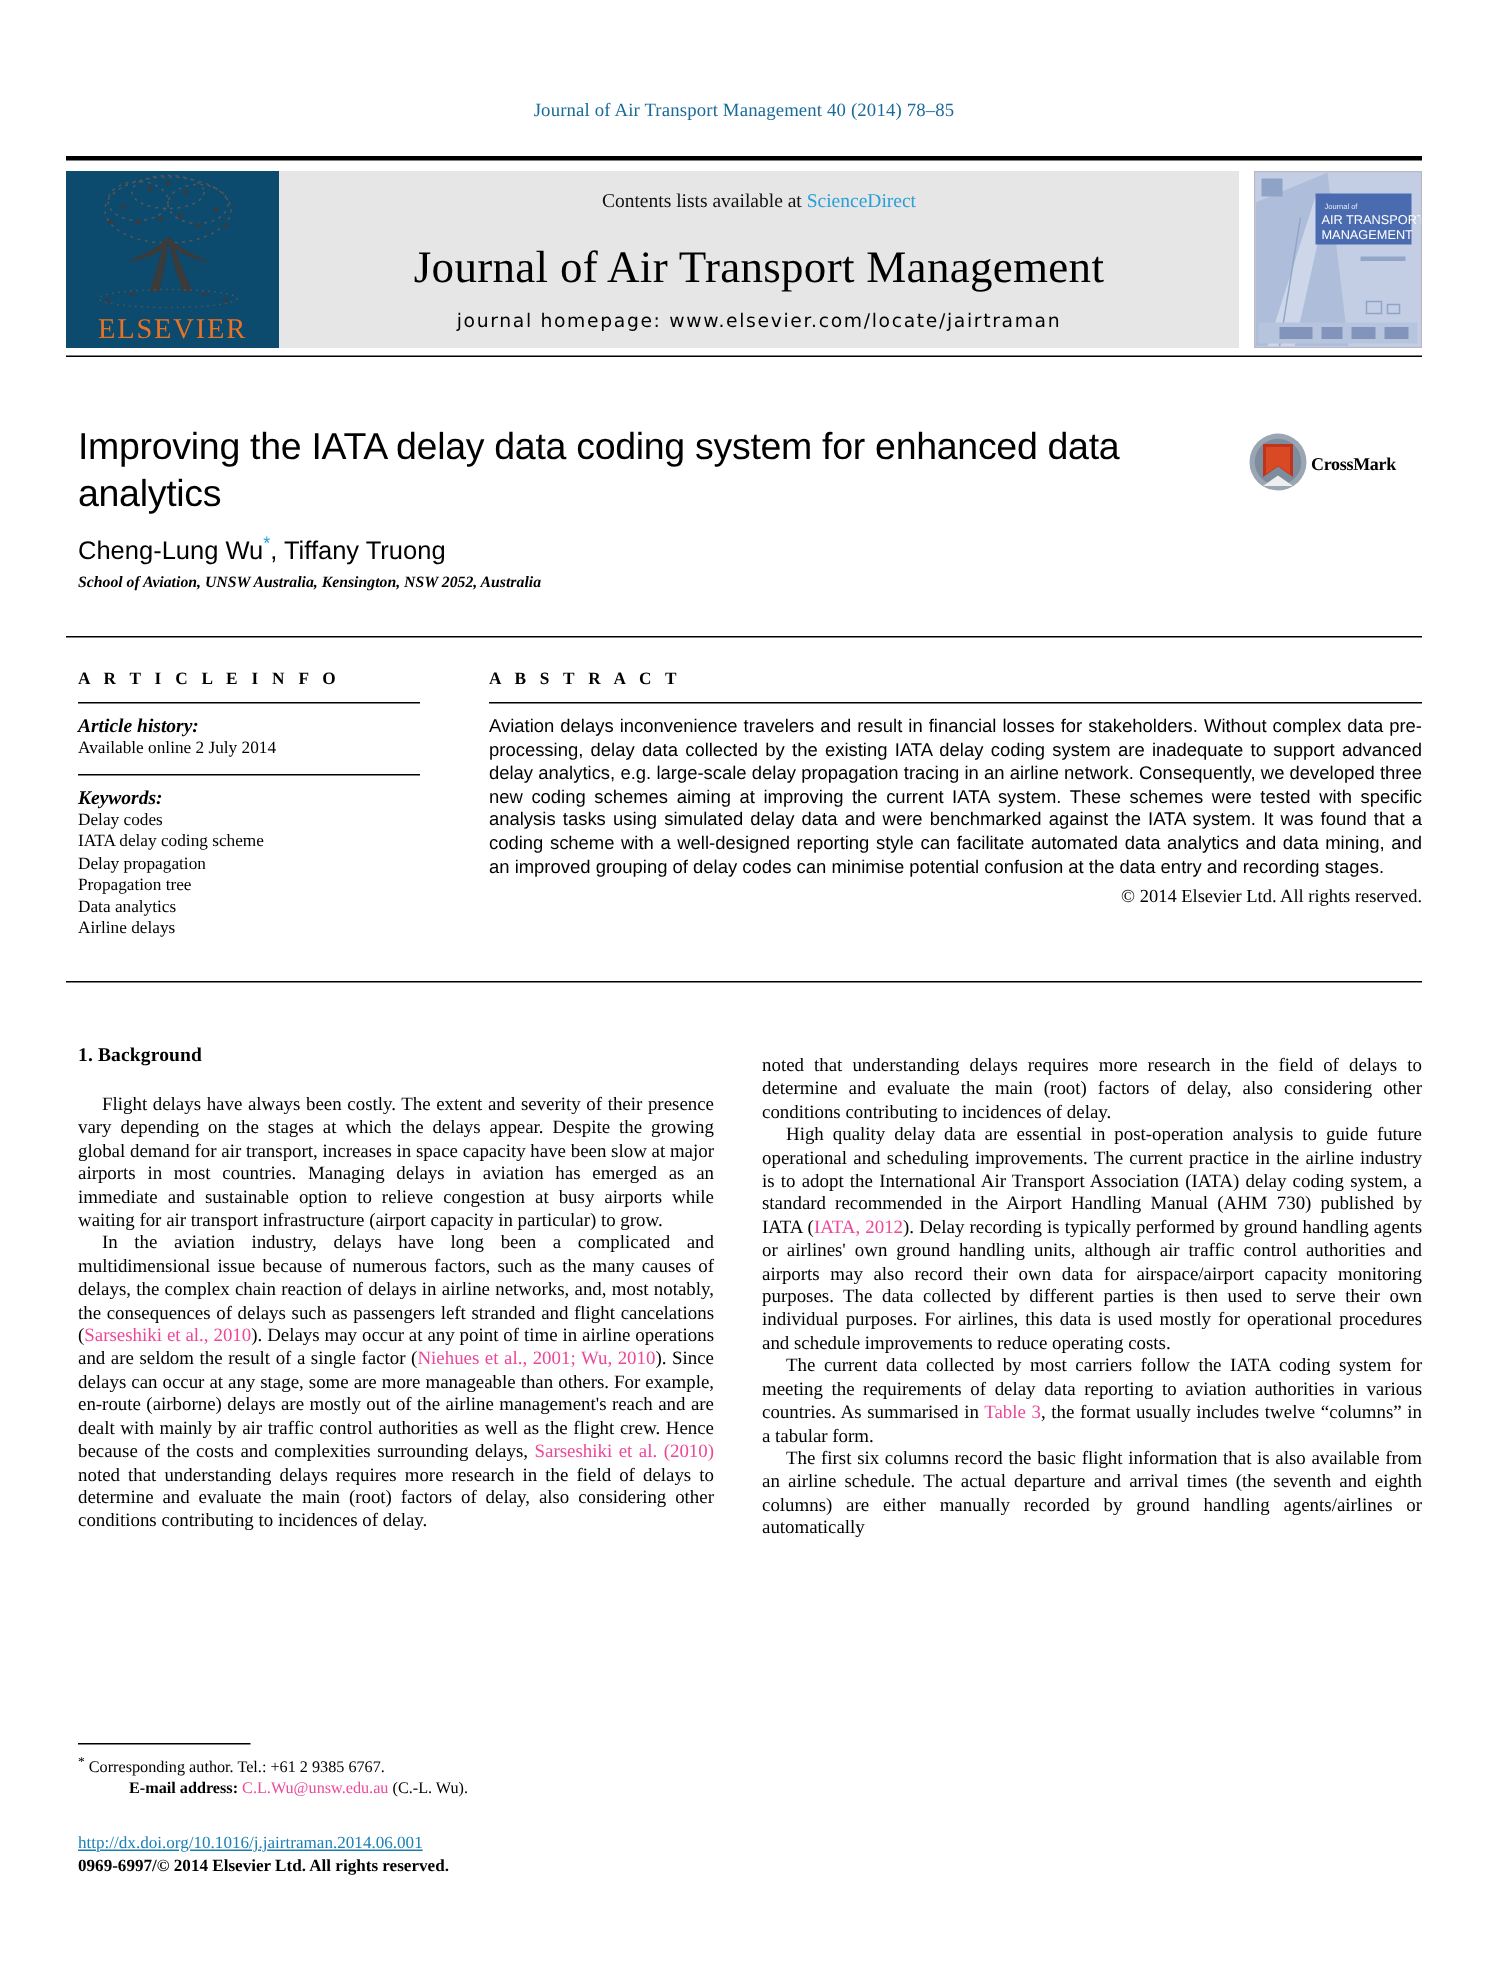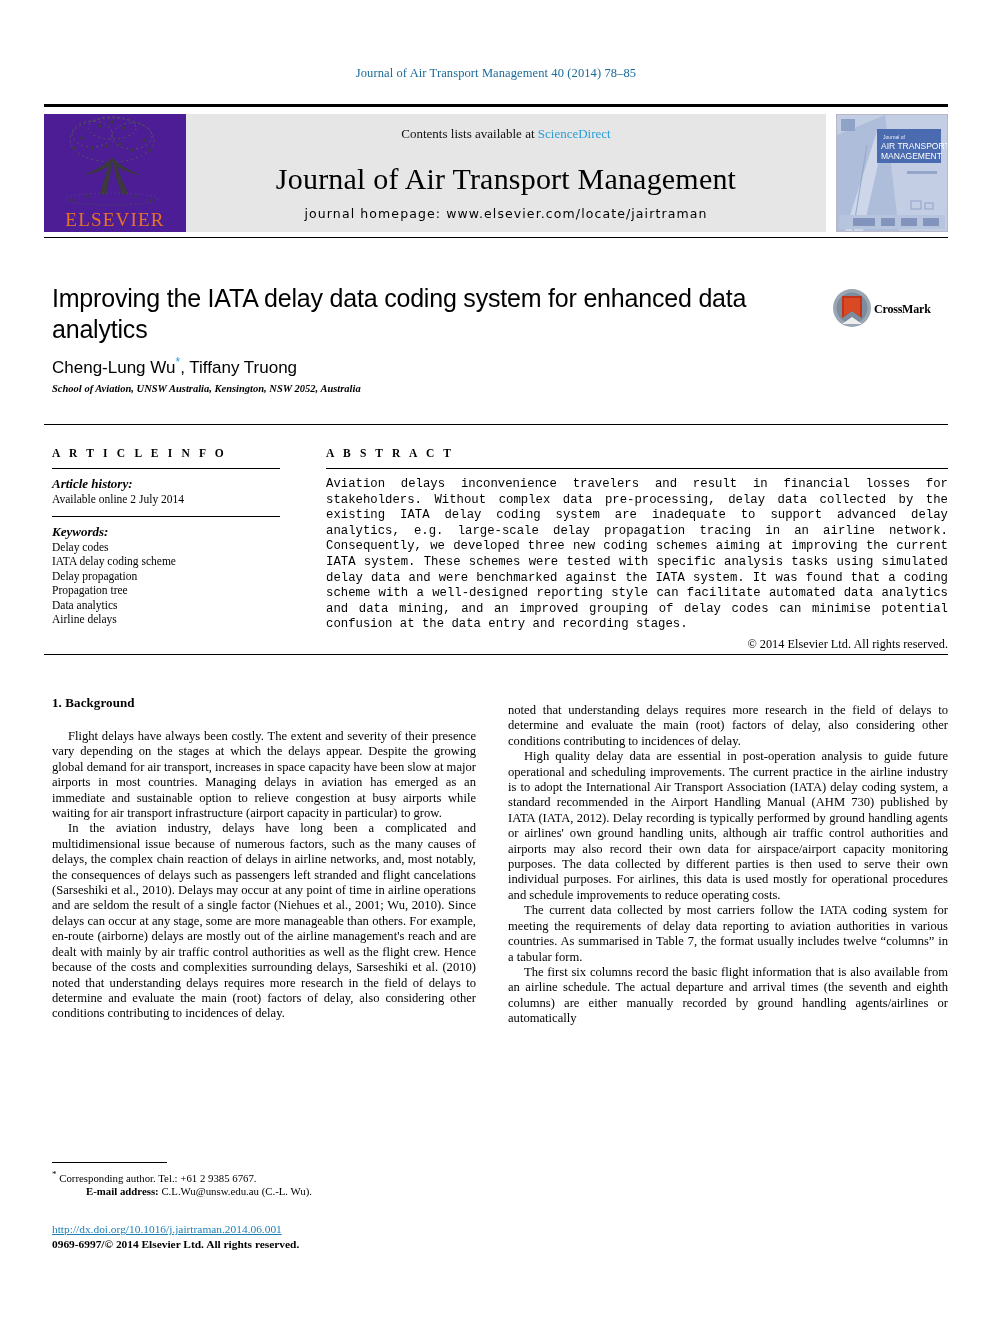--- a/index.html
+++ b/index.html
@@ -46,21 +46,21 @@
   }
   .mast-row {
     display: flex;
     align-items: stretch;
     height: 118px;
   }
   .elsevier-logo {
     width: 142px;
     flex: 0 0 142px;
     position: relative;
-    background: #4c1d95;
+    background: #0c4a6e;
   }
   .tree-svg { position: absolute; left: 8px; top: 0px; }
   .elsevier-word {
     position: absolute;
     left: 4px;
     bottom: 1px;
     width: 134px;
     text-align: center;
     font-family: "Liberation Serif", serif;
     font-size: 19px;
@@ -204,21 +204,21 @@
   }
   .abs-rule {
     border-top: 1.5px solid #000;
     margin: 9px 0 8px 0;
     width: 622px;
   }
   .abs-body {
     font-size: 12.3px;
     line-height: 15.6px;
     text-align: justify;
-    font-family: Liberation Mono, monospace;
+    font-family: Liberation Sans, sans-serif;
   }
   .abs-rights {
     margin-top: 4px;
     text-align: right;
     font-size: 12.3px;
     font-family: "Liberation Serif", serif;
   }
 
   
   .col-left {
@@ -243,21 +243,21 @@
     font-size: 12.6px;
     line-height: 15.4px;
     text-align: justify;
     margin: 0 0 0 0;
     text-indent: 16px;
     font-family: "Liberation Serif", serif;
   }
   p.body.cont { text-indent: 16px; }
   p.body.noind { text-indent: 0; }
   a.cite, .cite {
-    color: #000000;
+    color: #ec4899;
     text-decoration: none;
   }
 
   
   .foot-rule {
     position: absolute;
     left: 52px; top: 1162px;
     width: 115px;
     border-top: 1px solid #000;
   }
@@ -405,21 +405,21 @@
 
   <div class="col-left">
     <h2 class="secnum">1. Background</h2>
     <p class="body">Flight delays have always been costly. The extent and severity of their presence vary depending on the stages at which the delays appear. Despite the growing global demand for air transport, increases in space capacity have been slow at major airports in most countries. Managing delays in aviation has emerged as an immediate and sustainable option to relieve congestion at busy airports while waiting for air transport infrastructure (airport capacity in particular) to grow.</p>
     <p class="body cont"><span>In the aviation industry, delays have long been a complicated and multidimensional issue because of numerous factors, such as the many causes of delays, the complex chain reaction of delays in airline networks, and, most notably, the consequences of delays such as passengers left stranded and flight cancelations (</span><a class="cite" href="#">Sarseshiki et al., 2010</a><span>). Delays may occur at any point of time in airline operations and are seldom the result of a single factor (</span><a class="cite" href="#">Niehues et al., 2001; Wu, 2010</a><span>). Since delays can occur at any stage, some are more manageable than others. For example, en-route (airborne) delays are mostly out of the airline management's reach and are dealt with mainly by air traffic control authorities as well as the flight crew. Hence because of the costs and complexities surrounding delays, </span><a class="cite" href="#">Sarseshiki et al. (2010)</a><span> noted that understanding delays requires more research in the field of delays to determine and evaluate the main (root) factors of delay, also considering other conditions contributing to incidences of delay.</span></p>
   </div>
 
   <div class="col-right">
     <p class="body noind"><span> noted that understanding delays requires more research in the field of delays to determine and evaluate the main (root) factors of delay, also considering other conditions contributing to incidences of delay.</span></p>
     <p class="body cont"><span>High quality delay data are essential in post-operation analysis to guide future operational and scheduling improvements. The current practice in the airline industry is to adopt the International Air Transport Association (IATA) delay coding system, a standard recommended in the Airport Handling Manual (AHM 730) published by IATA (</span><a class="cite" href="#">IATA, 2012</a><span>). Delay recording is typically performed by ground handling agents or airlines' own ground handling units, although air traffic control authorities and airports may also record their own data for airspace/airport capacity monitoring purposes. The data collected by different parties is then used to serve their own individual purposes. For airlines, this data is used mostly for operational procedures and schedule improvements to reduce operating costs.</span></p>
-    <p class="body"><span>The current data collected by most carriers follow the IATA coding system for meeting the requirements of delay data reporting to aviation authorities in various countries. As summarised in </span><a class="cite" href="#">Table 7</a><span>, the format usually includes twelve “columns” in a tabular form.</span></p>
+    <p class="body"><span>The current data collected by most carriers follow the IATA coding system for meeting the requirements of delay data reporting to aviation authorities in various countries. As summarised in </span><a class="cite" href="#">Table 3</a><span>, the format usually includes twelve “columns” in a tabular form.</span></p>
     <p class="body cont">The first six columns record the basic flight information that is also available from an airline schedule. The actual departure and arrival times (the seventh and eighth columns) are either manually recorded by ground handling agents/airlines or automatically</p>
   </div>
 
   <div class="foot-rule"></div>
   <div class="footnote">
     <div><span class="fstar">*</span><span> Corresponding author. Tel.: +61 2 9385 6767.</span></div>
     <div style="padding-left:10px"><span class="ital">E-mail address:</span> <a class="cite" href="#">C.L.Wu@unsw.edu.au</a><span> (C.-L. Wu).</span></div>
   </div>
 
   <div class="doi-block">

